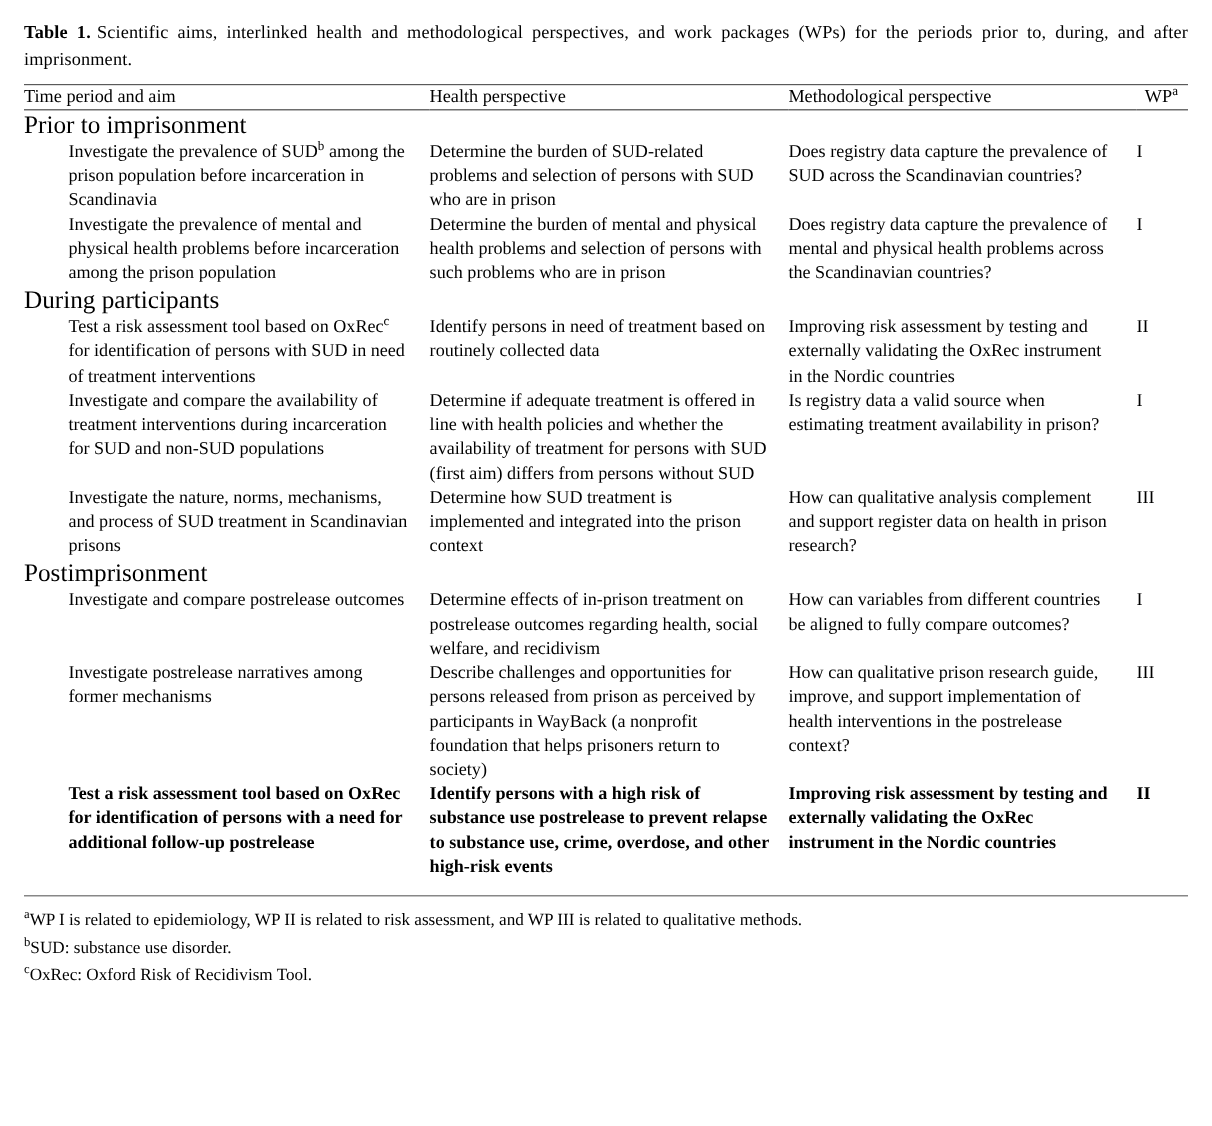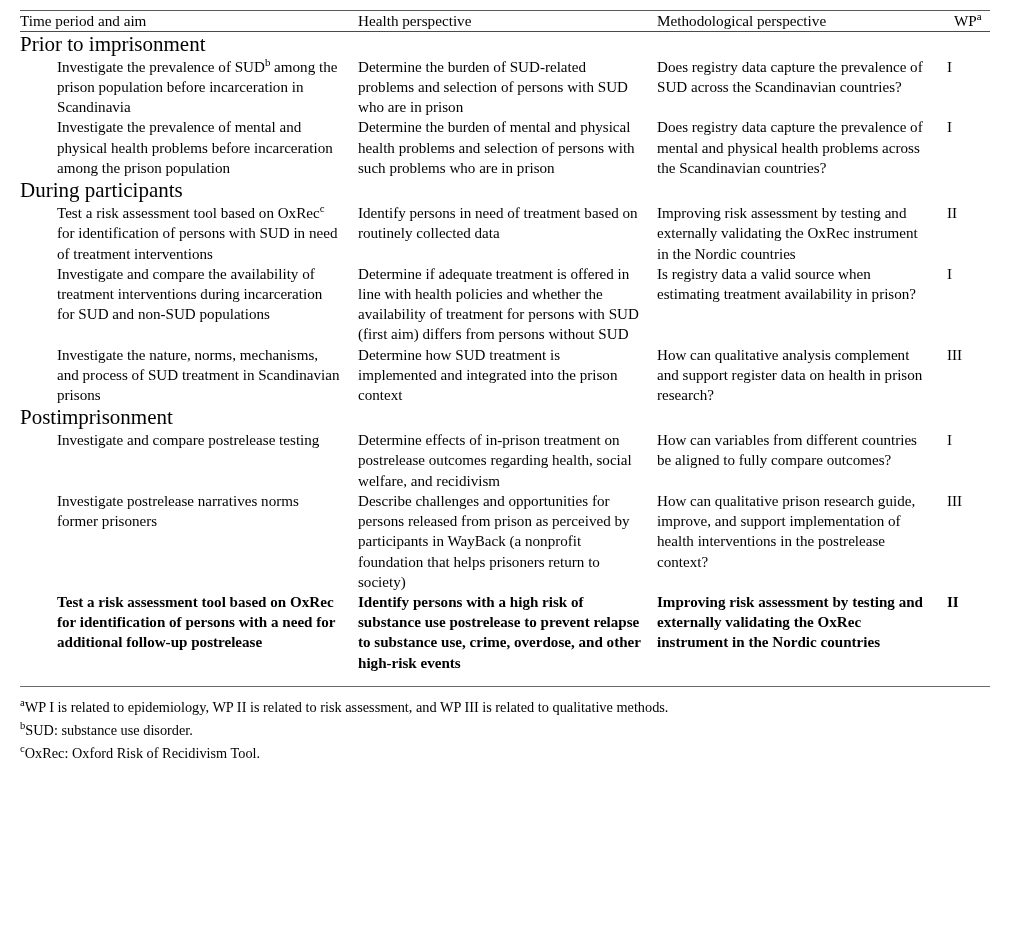--- a/index.html
+++ b/index.html
@@ -111,20 +111,23 @@
   }
   .footnotes .fn sup {
     font-size: 0.74em;
   }
 </style>
 </head>
 <body>
 
 <div class="page">
 
+  <div class="caption">
+    <span class="cap-label">Table 1.</span><span class="cap-gap"></span><span>Scientific aims, interlinked health and methodological perspectives, and work packages (WPs) for the periods prior to, during, and after imprisonment.</span>
+  </div>
 
   <div class="rule-top"></div>
 
   <table class="tbl">
     <colgroup>
       <col class="c1">
         <col class="c2">
         <col class="c3">
         <col class="c4">
     </colgroup>
@@ -170,27 +173,27 @@
         <tr class="data-row">
           <td class="col1"><span>Investigate the nature, norms, mechanisms, and process of SUD treatment in Scandinavian prisons</span></td>
           <td class="col2">Determine how SUD treatment is implemented and integrated into the prison context</td>
           <td class="col3">How can qualitative analysis complement and support register data on health in prison research?</td>
           <td class="col4">III</td>
         </tr>
         <tr class="sec-row">
           <td colspan="4">Postimprisonment</td>
         </tr>
         <tr class="data-row">
-          <td class="col1"><span>Investigate and compare postrelease testing</span></td>
+          <td class="col1"><span>Investigate and compare postrelease outcomes</span></td>
           <td class="col2">Determine effects of in-prison treatment on postrelease outcomes regarding health, social welfare, and recidivism</td>
           <td class="col3">How can variables from different countries be aligned to fully compare outcomes?</td>
           <td class="col4">I</td>
         </tr>
         <tr class="data-row">
-          <td class="col1"><span>Investigate postrelease narratives norms former prisoners</span></td>
+          <td class="col1"><span>Investigate postrelease narratives among former mechanisms</span></td>
           <td class="col2">Describe challenges and opportunities for persons released from prison as perceived by participants in WayBack (a nonprofit foundation that helps prisoners return to society)</td>
           <td class="col3">How can qualitative prison research guide, improve, and support implementation of health interventions in the postrelease context?</td>
           <td class="col4">III</td>
         </tr>
         <tr class="data-row">
           <td class="col1"><span>Test a risk assessment tool based on OxRec for identification of persons with a need for additional follow-up postrelease</span></td>
           <td class="col2">Identify persons with a high risk of substance use postrelease to prevent relapse to substance use, crime, overdose, and other high-risk events</td>
           <td class="col3">Improving risk assessment by testing and externally validating the OxRec instrument in the Nordic countries</td>
           <td class="col4">II</td>
         </tr>

